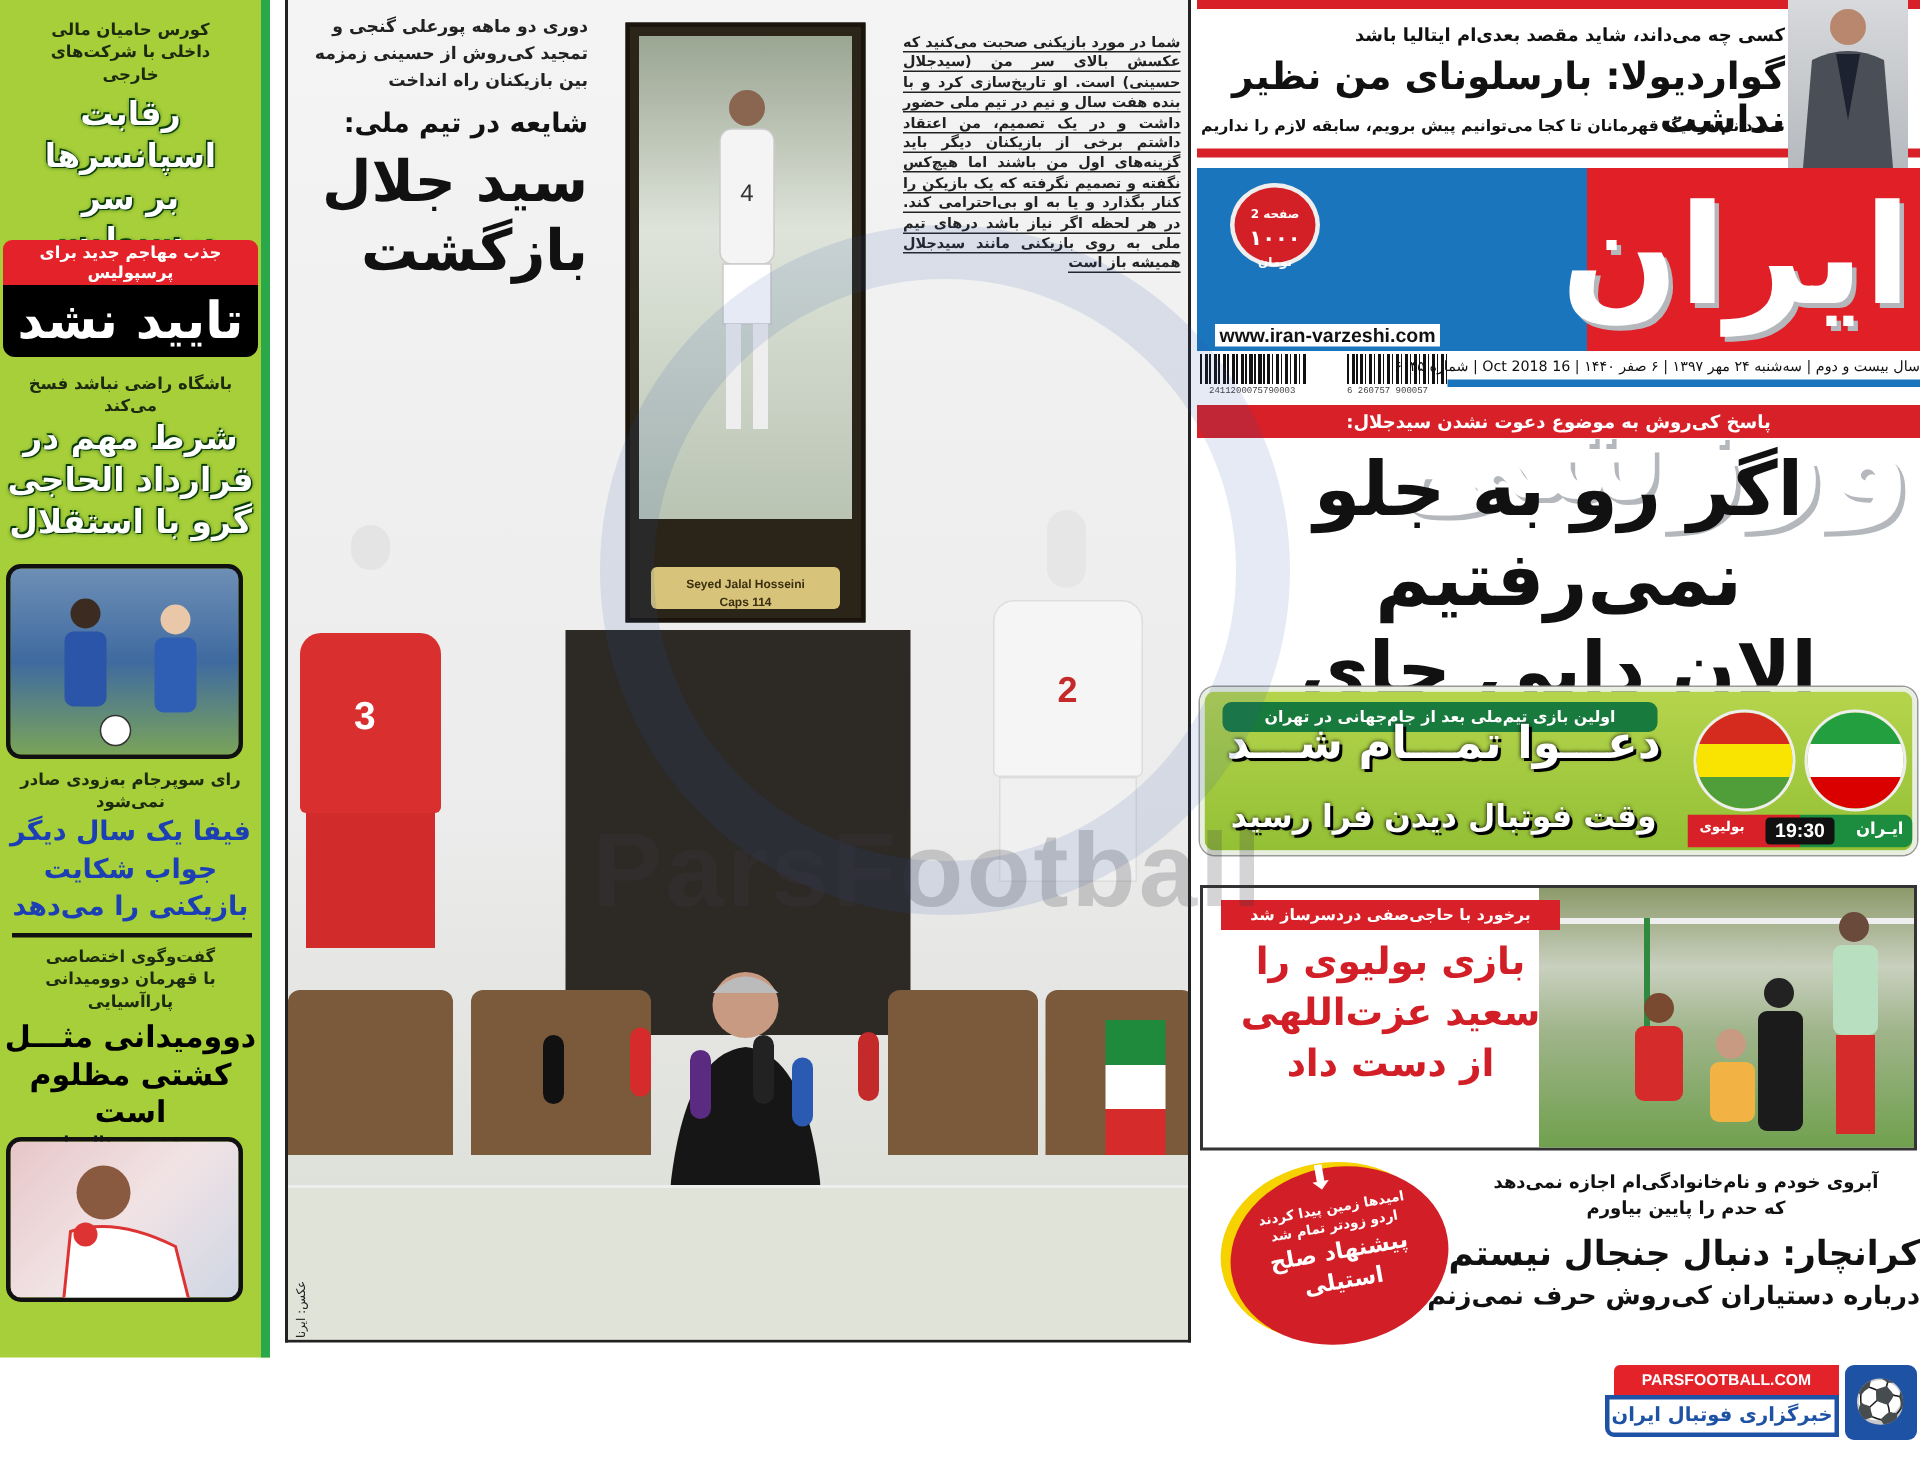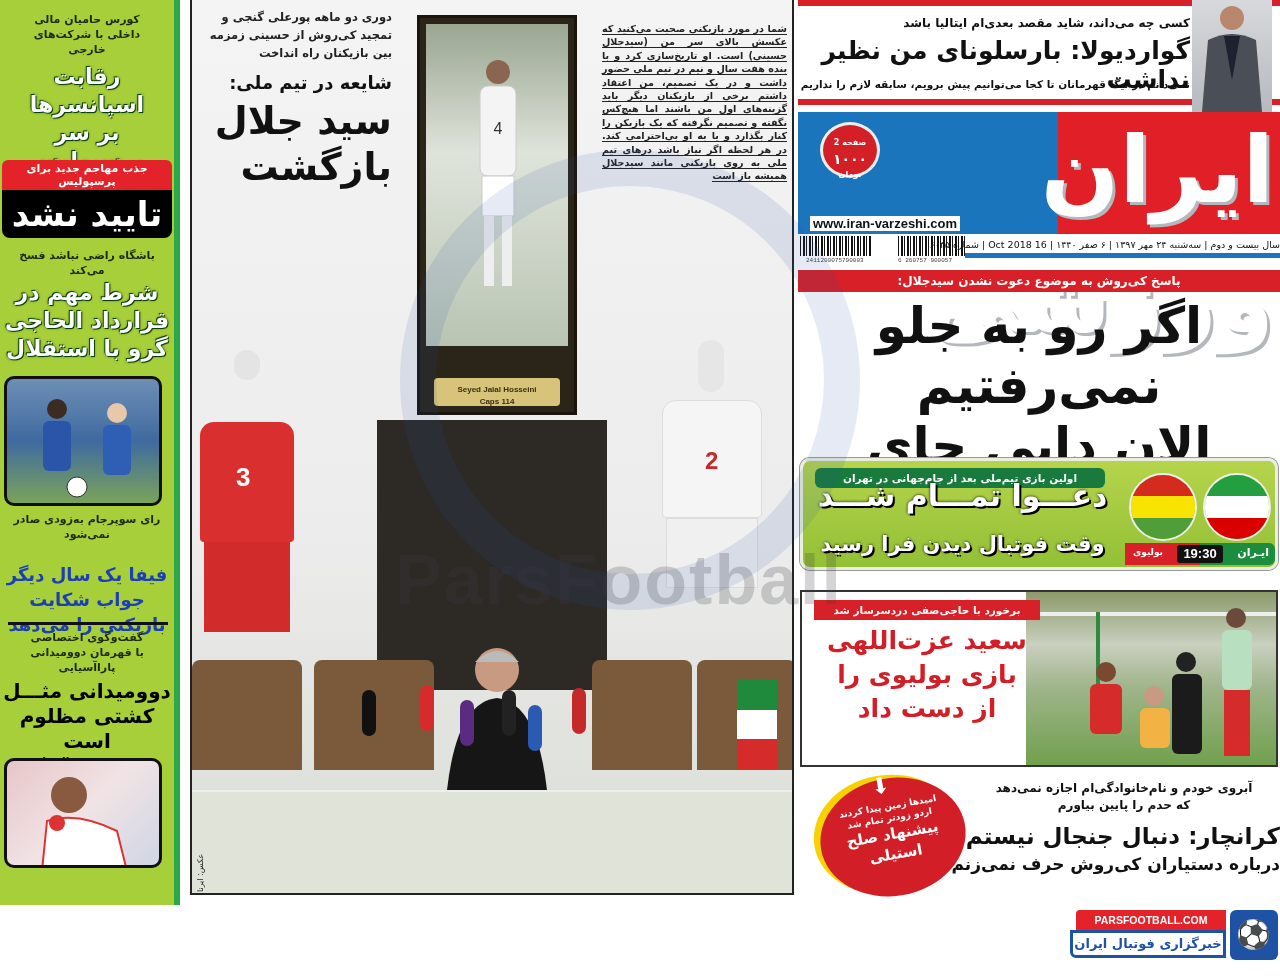--- a/index.html
+++ b/index.html
@@ -130,21 +130,21 @@
       <circle cx="50" cy="30" r="10" fill="#3b2b20"></circle>
       <rect x="36" y="42" width="28" height="50" rx="6" fill="#2a55a8"></rect>
       <circle cx="110" cy="34" r="10" fill="#e8c8a8"></circle>
       <rect x="96" y="46" width="28" height="50" rx="6" fill="#2f5fb4"></rect>
       <circle cx="70" cy="108" r="10" fill="#fff" stroke="#333"></circle>
     </svg>
   </div>
 
   <div class="lc-block" style="top:512px;">
     <div class="lc-kicker">رای سوپرجام به‌زودی صادر نمی‌شود</div>
-    <div class="lc-head-blue" style="margin-top:20px;">فیفا یک سال دیگر</div>
+    <div class="lc-head-blue" style="margin-top:0;">فیفا یک سال دیگر</div>
     <div class="lc-head-blue">جواب شکایت</div>
     <div class="lc-head-blue">بازیکنی را می‌دهد</div>
   </div>
 
   <div class="lc-divider" style="top:622px;"></div>
 
   <div class="lc-block" style="top:630px;">
     <div class="lc-kicker" style="padding:0 28px;">گفت‌وگوی اختصاصی با قهرمان دوومیدانی پاراآسیایی</div>
     <div class="lc-head-black" style="margin-top:4px;">دوومیدانی مثـــل</div>
     <div class="lc-head-black">کشتی مظلوم است</div>
@@ -308,22 +308,22 @@
         <rect x="114" y="116" width="30" height="40" rx="6" fill="#f2b344"></rect>
         <circle cx="160" cy="70" r="10" fill="#222"></circle>
         <rect x="146" y="82" width="30" height="80" rx="6" fill="#1b1b1b"></rect>
         <circle cx="210" cy="26" r="10" fill="#6a4a3a"></circle>
         <rect x="196" y="38" width="30" height="60" rx="6" fill="#b8dfc0"></rect>
         <rect x="198" y="98" width="26" height="66" fill="#d62b2b"></rect>
       </svg>
     </div>
     <div class="ib-kicker">برخورد با حاجی‌صفی دردسرساز شد</div>
     <div class="ib-head">
+      <div>بازی بولیوی را</div>
       <div>سعید عزت‌اللهی</div>
-      <div>بازی بولیوی را</div>
       <div>از دست داد</div>
     </div>
   </div>
 
   <div class="peace-badge">
     <div class="pb-arrow">⬇</div>
     <div class="pb-small">امیدها زمین پیدا کردند</div>
     <div class="pb-small">اردو زودتر تمام شد</div>
     <div class="pb-big">پیشنهاد صلح</div>
     <div class="pb-big">استیلی</div>

